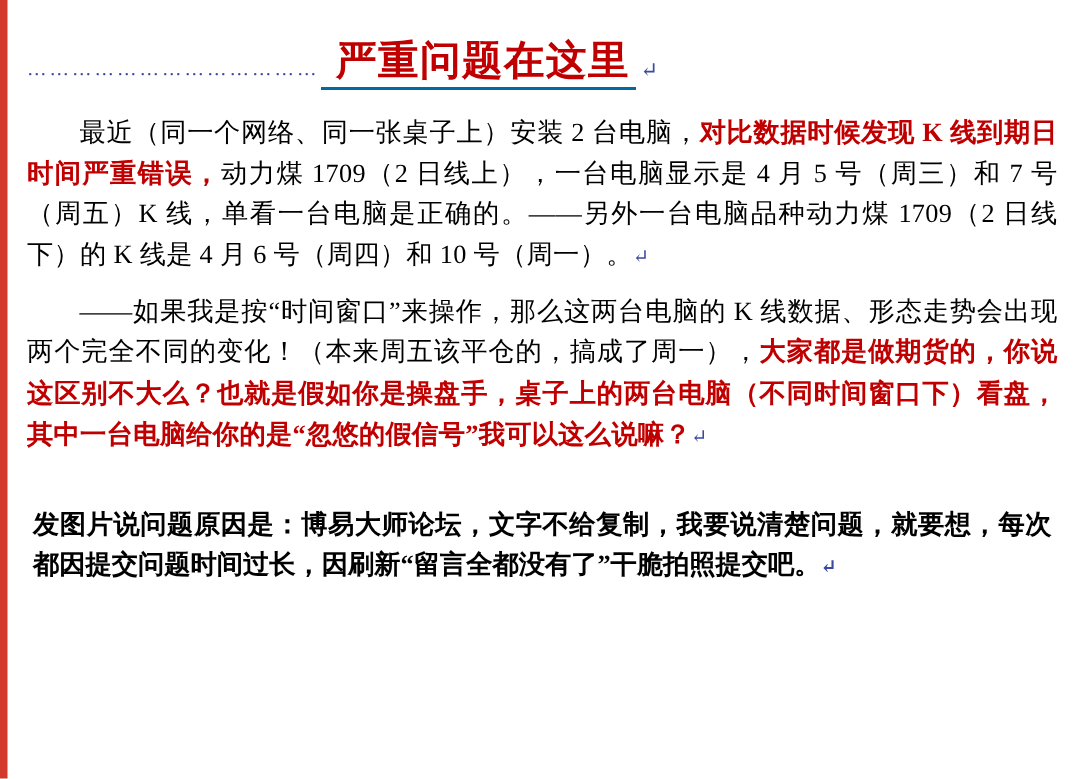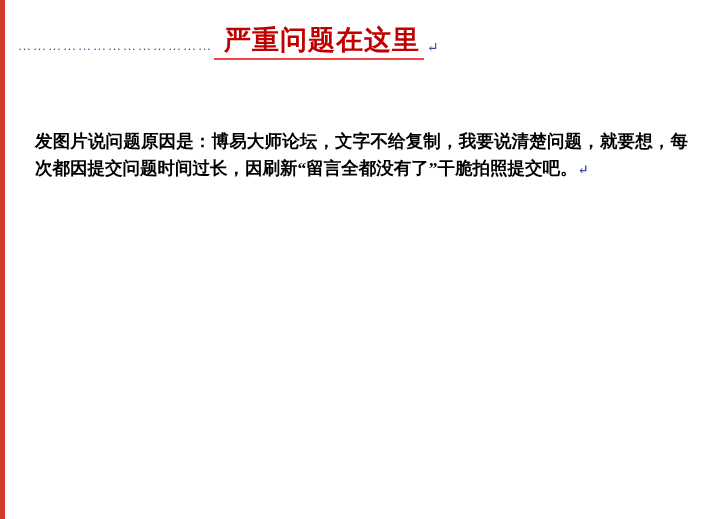--- a/index.html
+++ b/index.html
@@ -46,21 +46,21 @@
     padding-bottom: 6px;
   }
   .doc-title {
     flex: 0 0 auto;
     font-family: "Liberation Serif", "DejaVu Serif", serif;
     font-size: 27px;
     font-weight: bold;
     color: #c00000;
     letter-spacing: 1px;
     padding: 0 4px 0 10px;
-    border-bottom: 2px solid #ef4444;
+    border-bottom: 2px solid #0369a1;
     line-height: 1.25;
   }
   .title-mark {
     flex: 0 0 auto;
     color: #3a4aa0;
     font-size: 14px;
     padding-bottom: 4px;
     padding-left: 3px;
   }
   p.body {
@@ -81,42 +81,48 @@
     color: #3a4aa0;
     font-size: 13px;
   }
   .gap {
     height: 9px;
   }
   .last-block {
     font-weight: bold;
     font-size: 17.5px;
     line-height: 1.55;
-    margin: 17px;
+    margin: 4px;
     text-align: justify;
   }
 </style>
 </head>
 <body>
 
 <div class="page">
 
   <div class="left-rule"></div>
 
   <div class="title-row">
     <span class="dots">…………………………………………</span>
     <span class="doc-title">严重问题在这里</span>
     <span class="title-mark">↵</span>
   </div>
 
   <div class="gap"></div>
 
+  <p class="body indent">
+    <span>最近（同一个网络、同一张桌子上）安装 2 台电脑，</span><span class="red">对比数据时候发现 K 线到期日时间严重错误，</span><span>动力煤 1709（2 日线上），一台电脑显示是 4 月 5 号（周三）和 7 号（周五）K 线，单看一台电脑是正确的。——另外一台电脑品种动力煤 1709（2 日线下）的 K 线是 4 月 6 号（周四）和 10 号（周一）。</span><span class="pilcrow">↵</span>
+  </p>
 
   <div class="gap"></div>
 
+  <p class="body indent">
+    <span>——如果我是按“时间窗口”来操作，那么这两台电脑的 K 线数据、形态走势会出现两个完全不同的变化！（本来周五该平仓的，搞成了周一），</span><span class="red">大家都是做期货的，你说这区别不大么？也就是假如你是操盘手，桌子上的两台电脑（不同时间窗口下）看盘，其中一台电脑给你的是“忽悠的假信号”我可以这么说嘛？</span><span class="pilcrow">↵</span>
+  </p>
 
   <div class="gap"></div>
 
 
   <div class="gap"></div>
 
 
   <div class="gap"></div>
 
   <p class="last-block">

